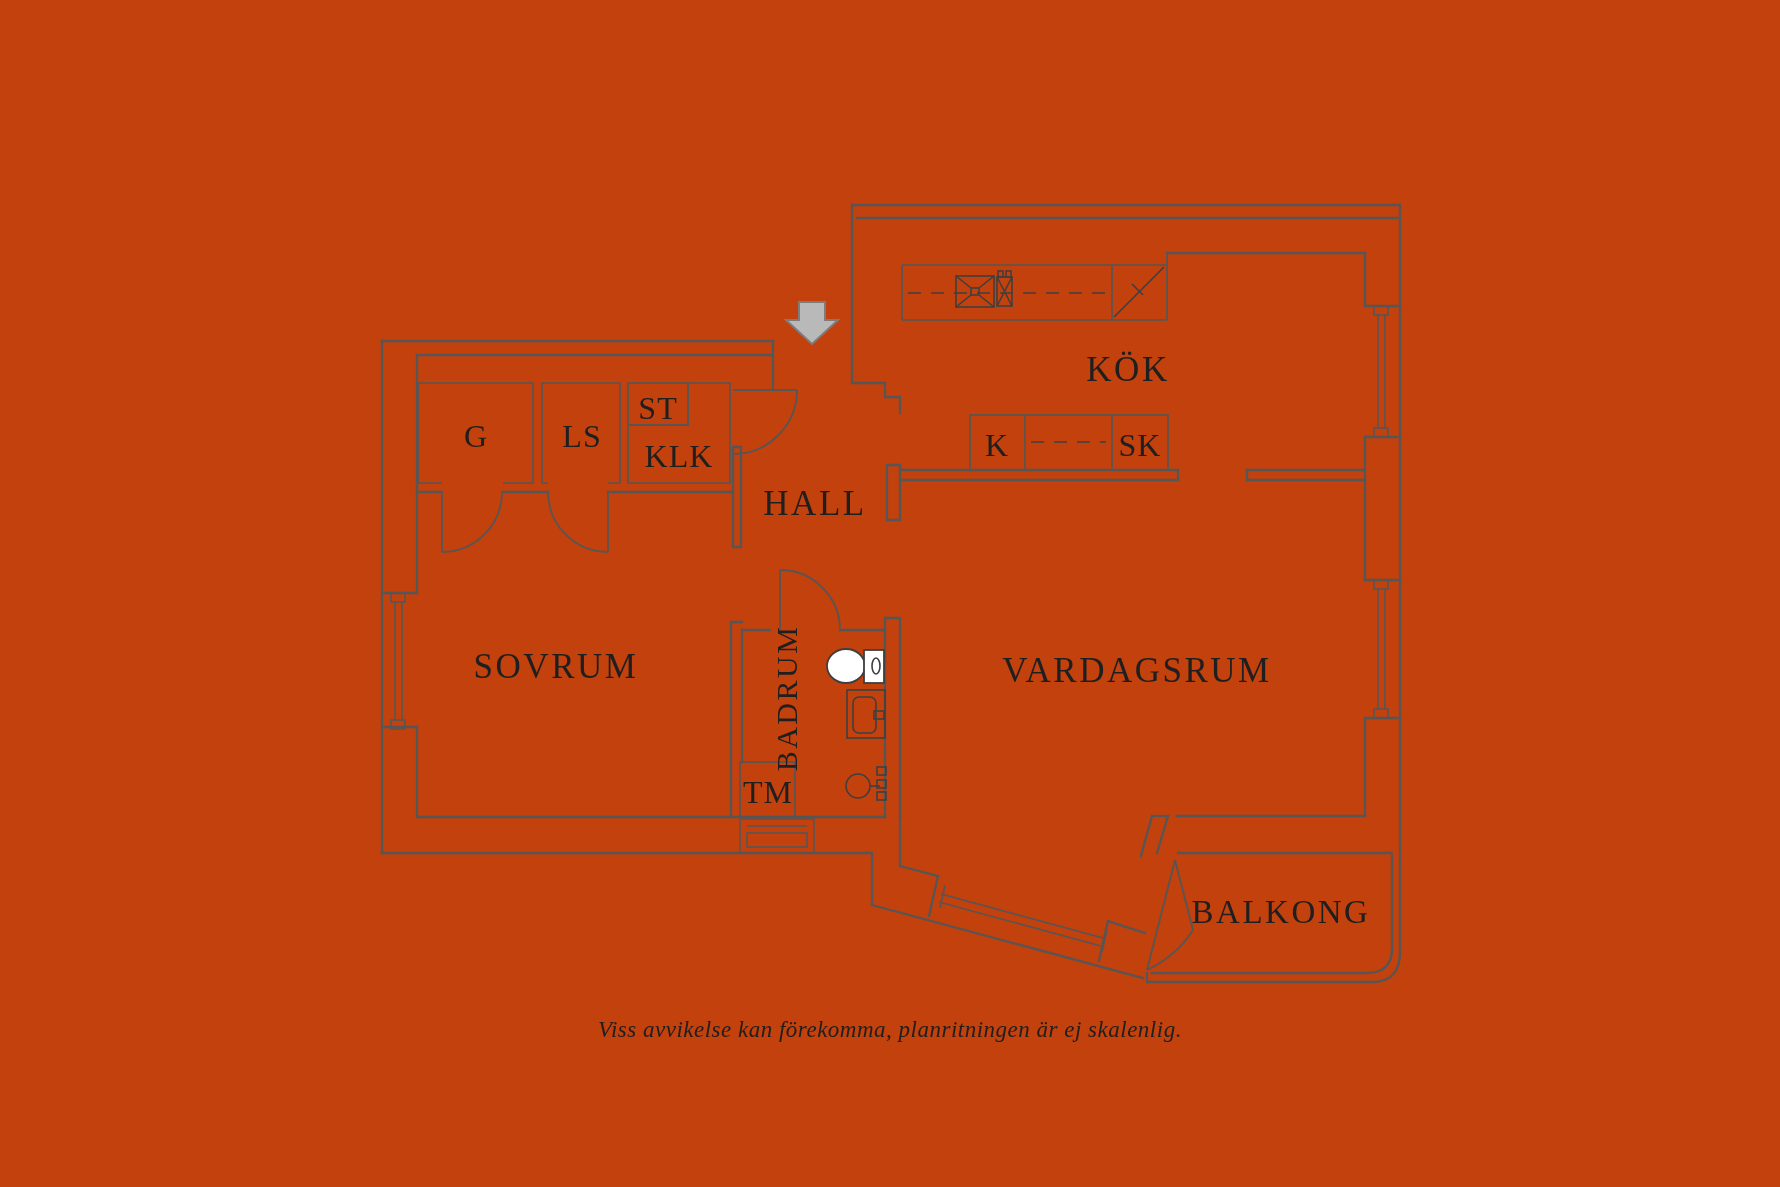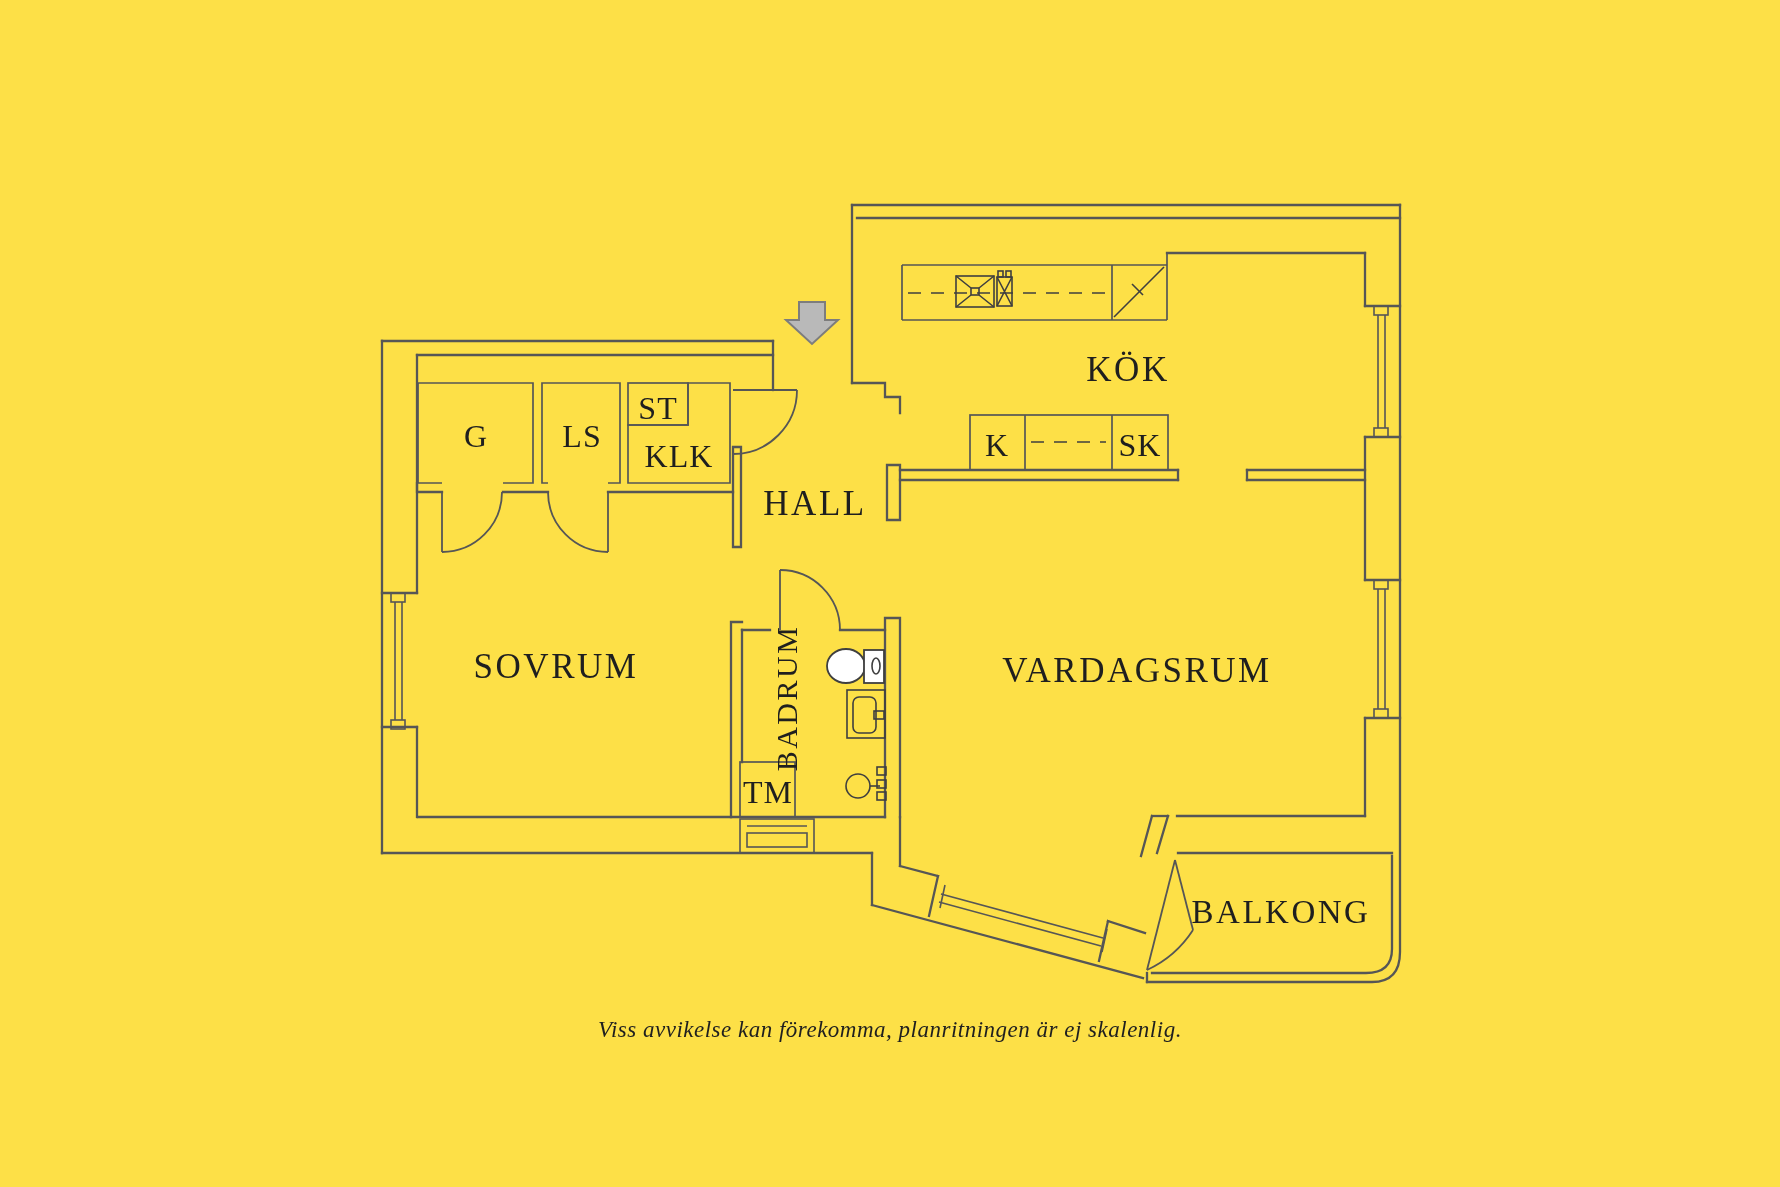--- a/index.html
+++ b/index.html
@@ -1,16 +1,16 @@
 <!DOCTYPE html>
 <html><head>
 <meta charset="utf-8">
 <style>
   html,body{margin:0;padding:0;background:#ffffff;}
-  .stage{position:relative;width:1780px;height:1187px;background:#fde047;overflow:hidden;
+  .stage{position:relative;width:1780px;height:1187px;background:#c2410c;overflow:hidden;
          font-family:"Liberation Serif", serif;}
   svg{position:absolute;left:0;top:0;}
   .wall{fill:none;stroke:#565656;stroke-width:2.3;stroke-linecap:square;}
   .thin{fill:none;stroke:#565656;stroke-width:1.7;}
   .fixture{fill:#ffffff;stroke:#3f3f3f;stroke-width:1.8;}
   .fixline{fill:none;stroke:#3f3f3f;stroke-width:1.6;}
   .dash{fill:none;stroke:#3f3f3f;stroke-width:1.6;stroke-dasharray:13 10;}
   .door{fill:none;stroke:#565656;stroke-width:1.8;}
   .glass{fill:none;stroke:#565656;stroke-width:1.6;}
   text{fill:#1f1f1f;}

